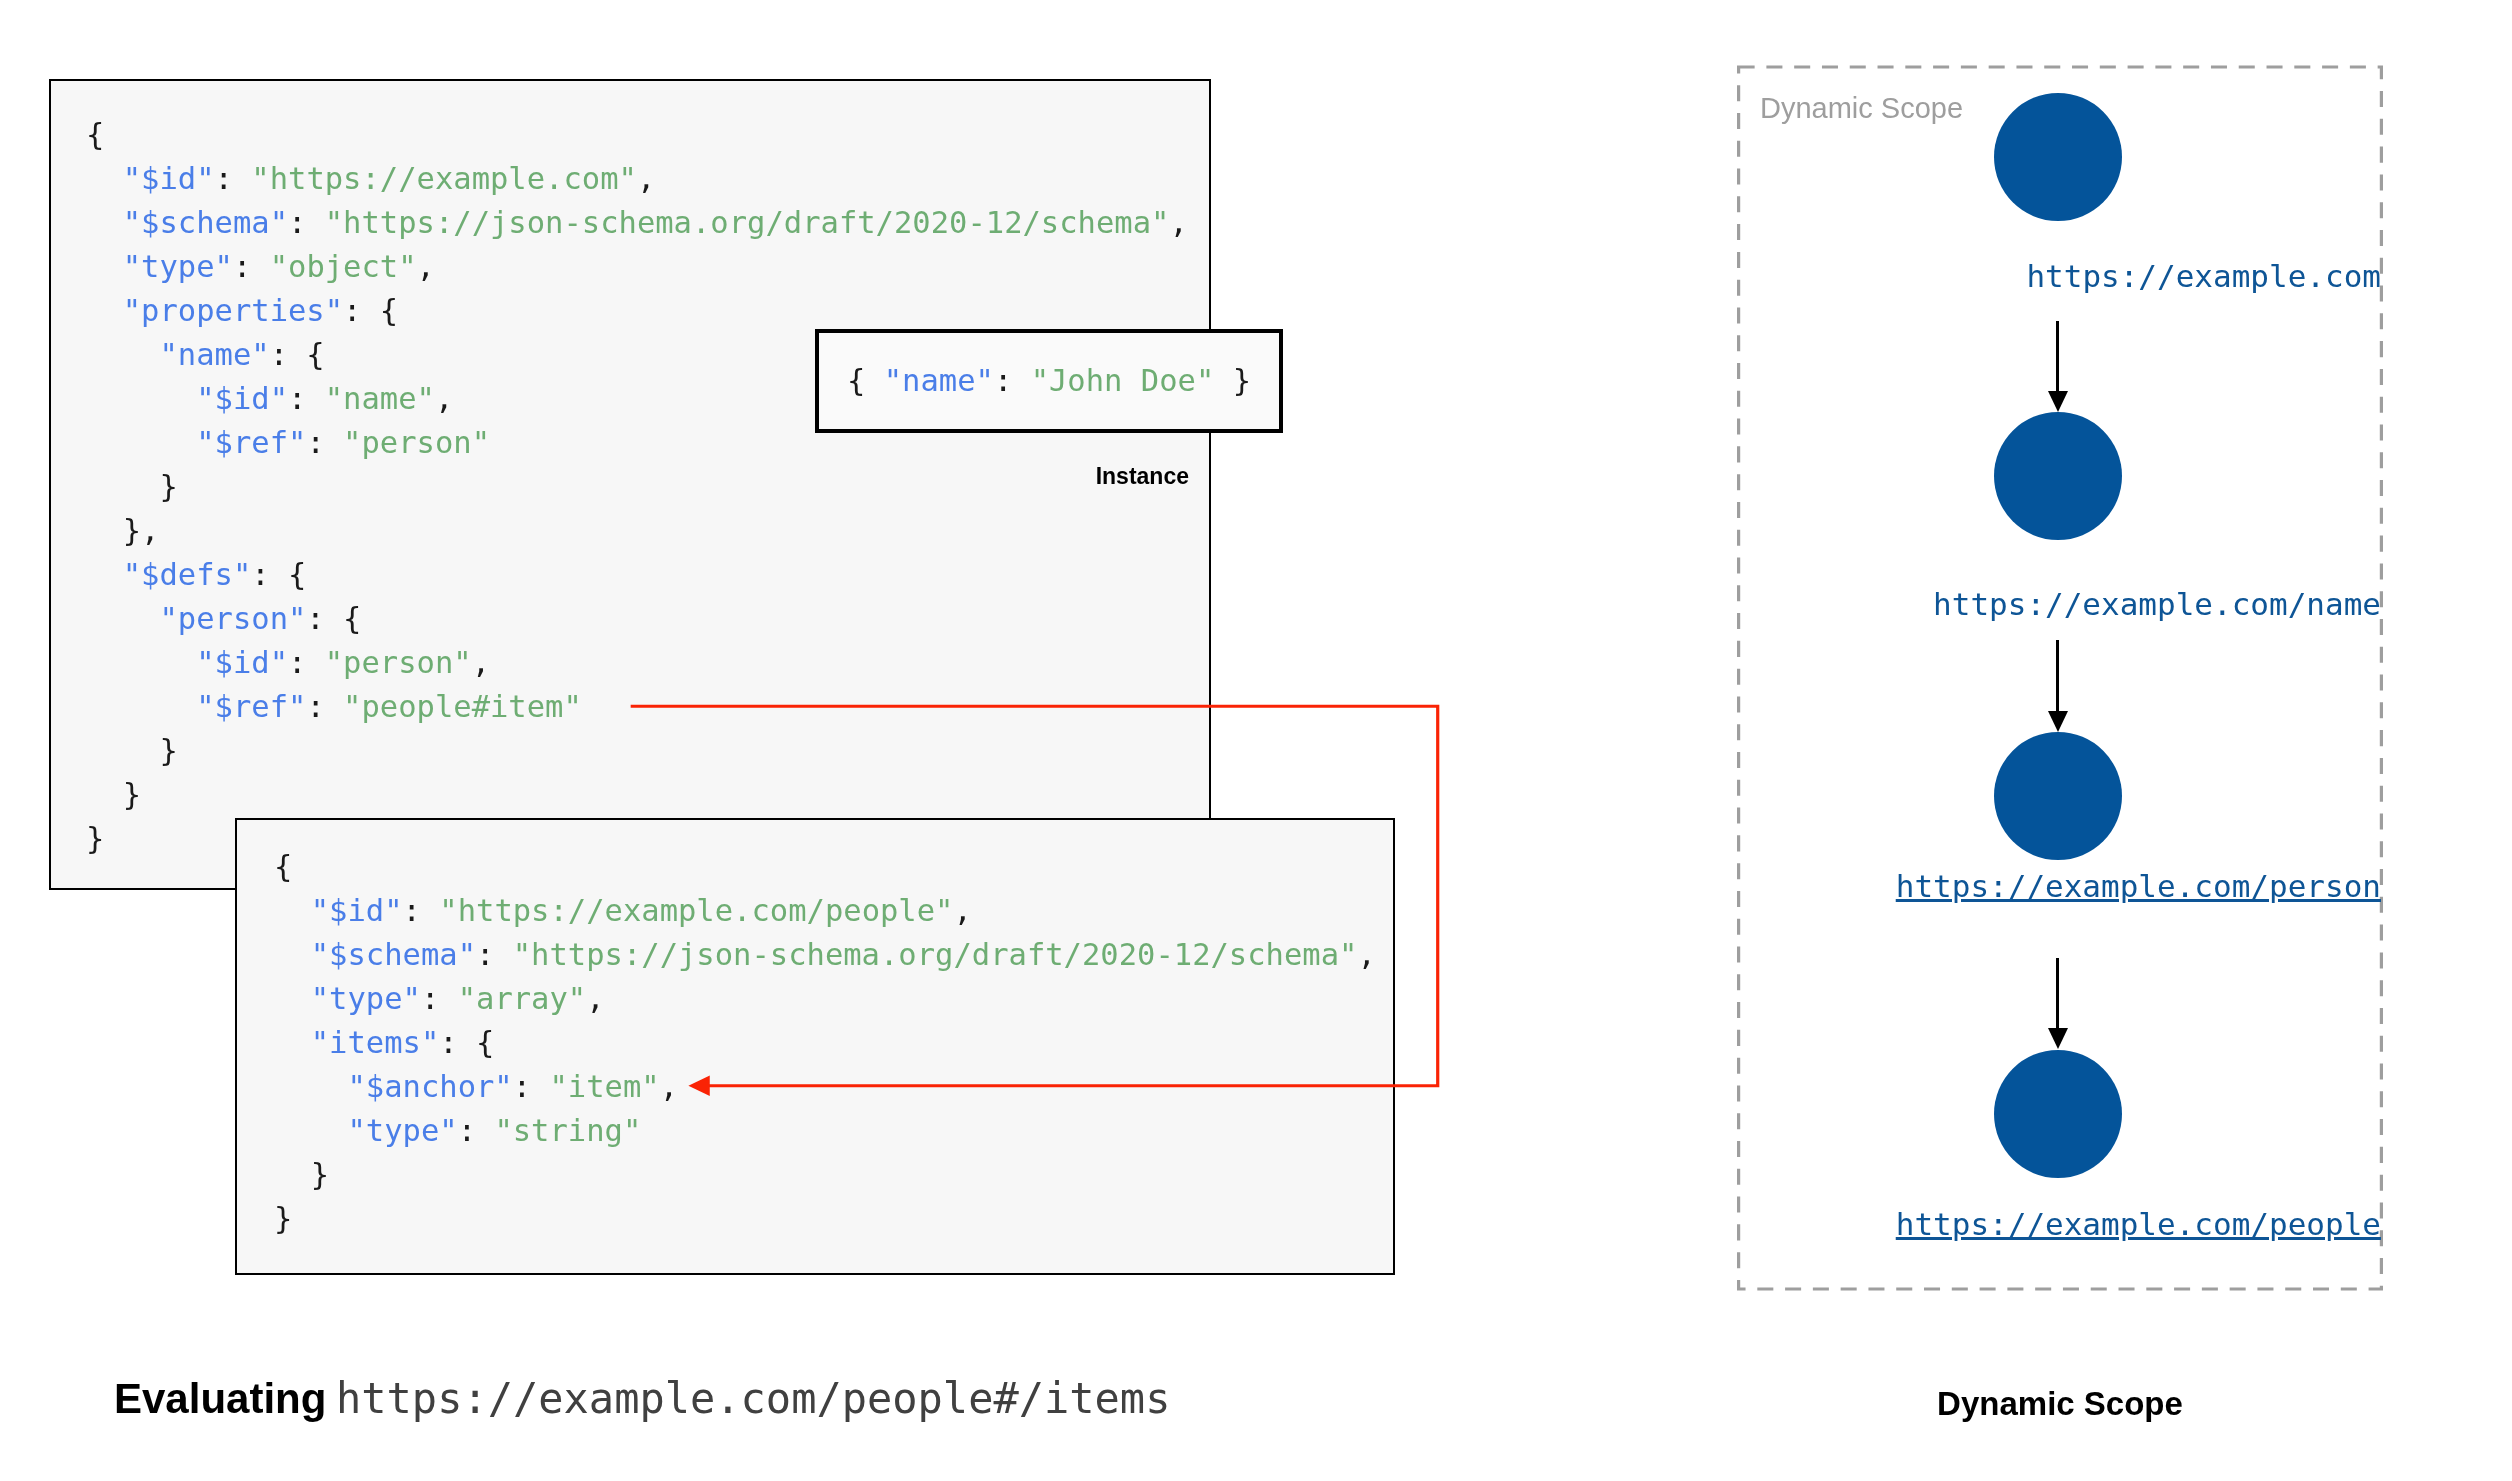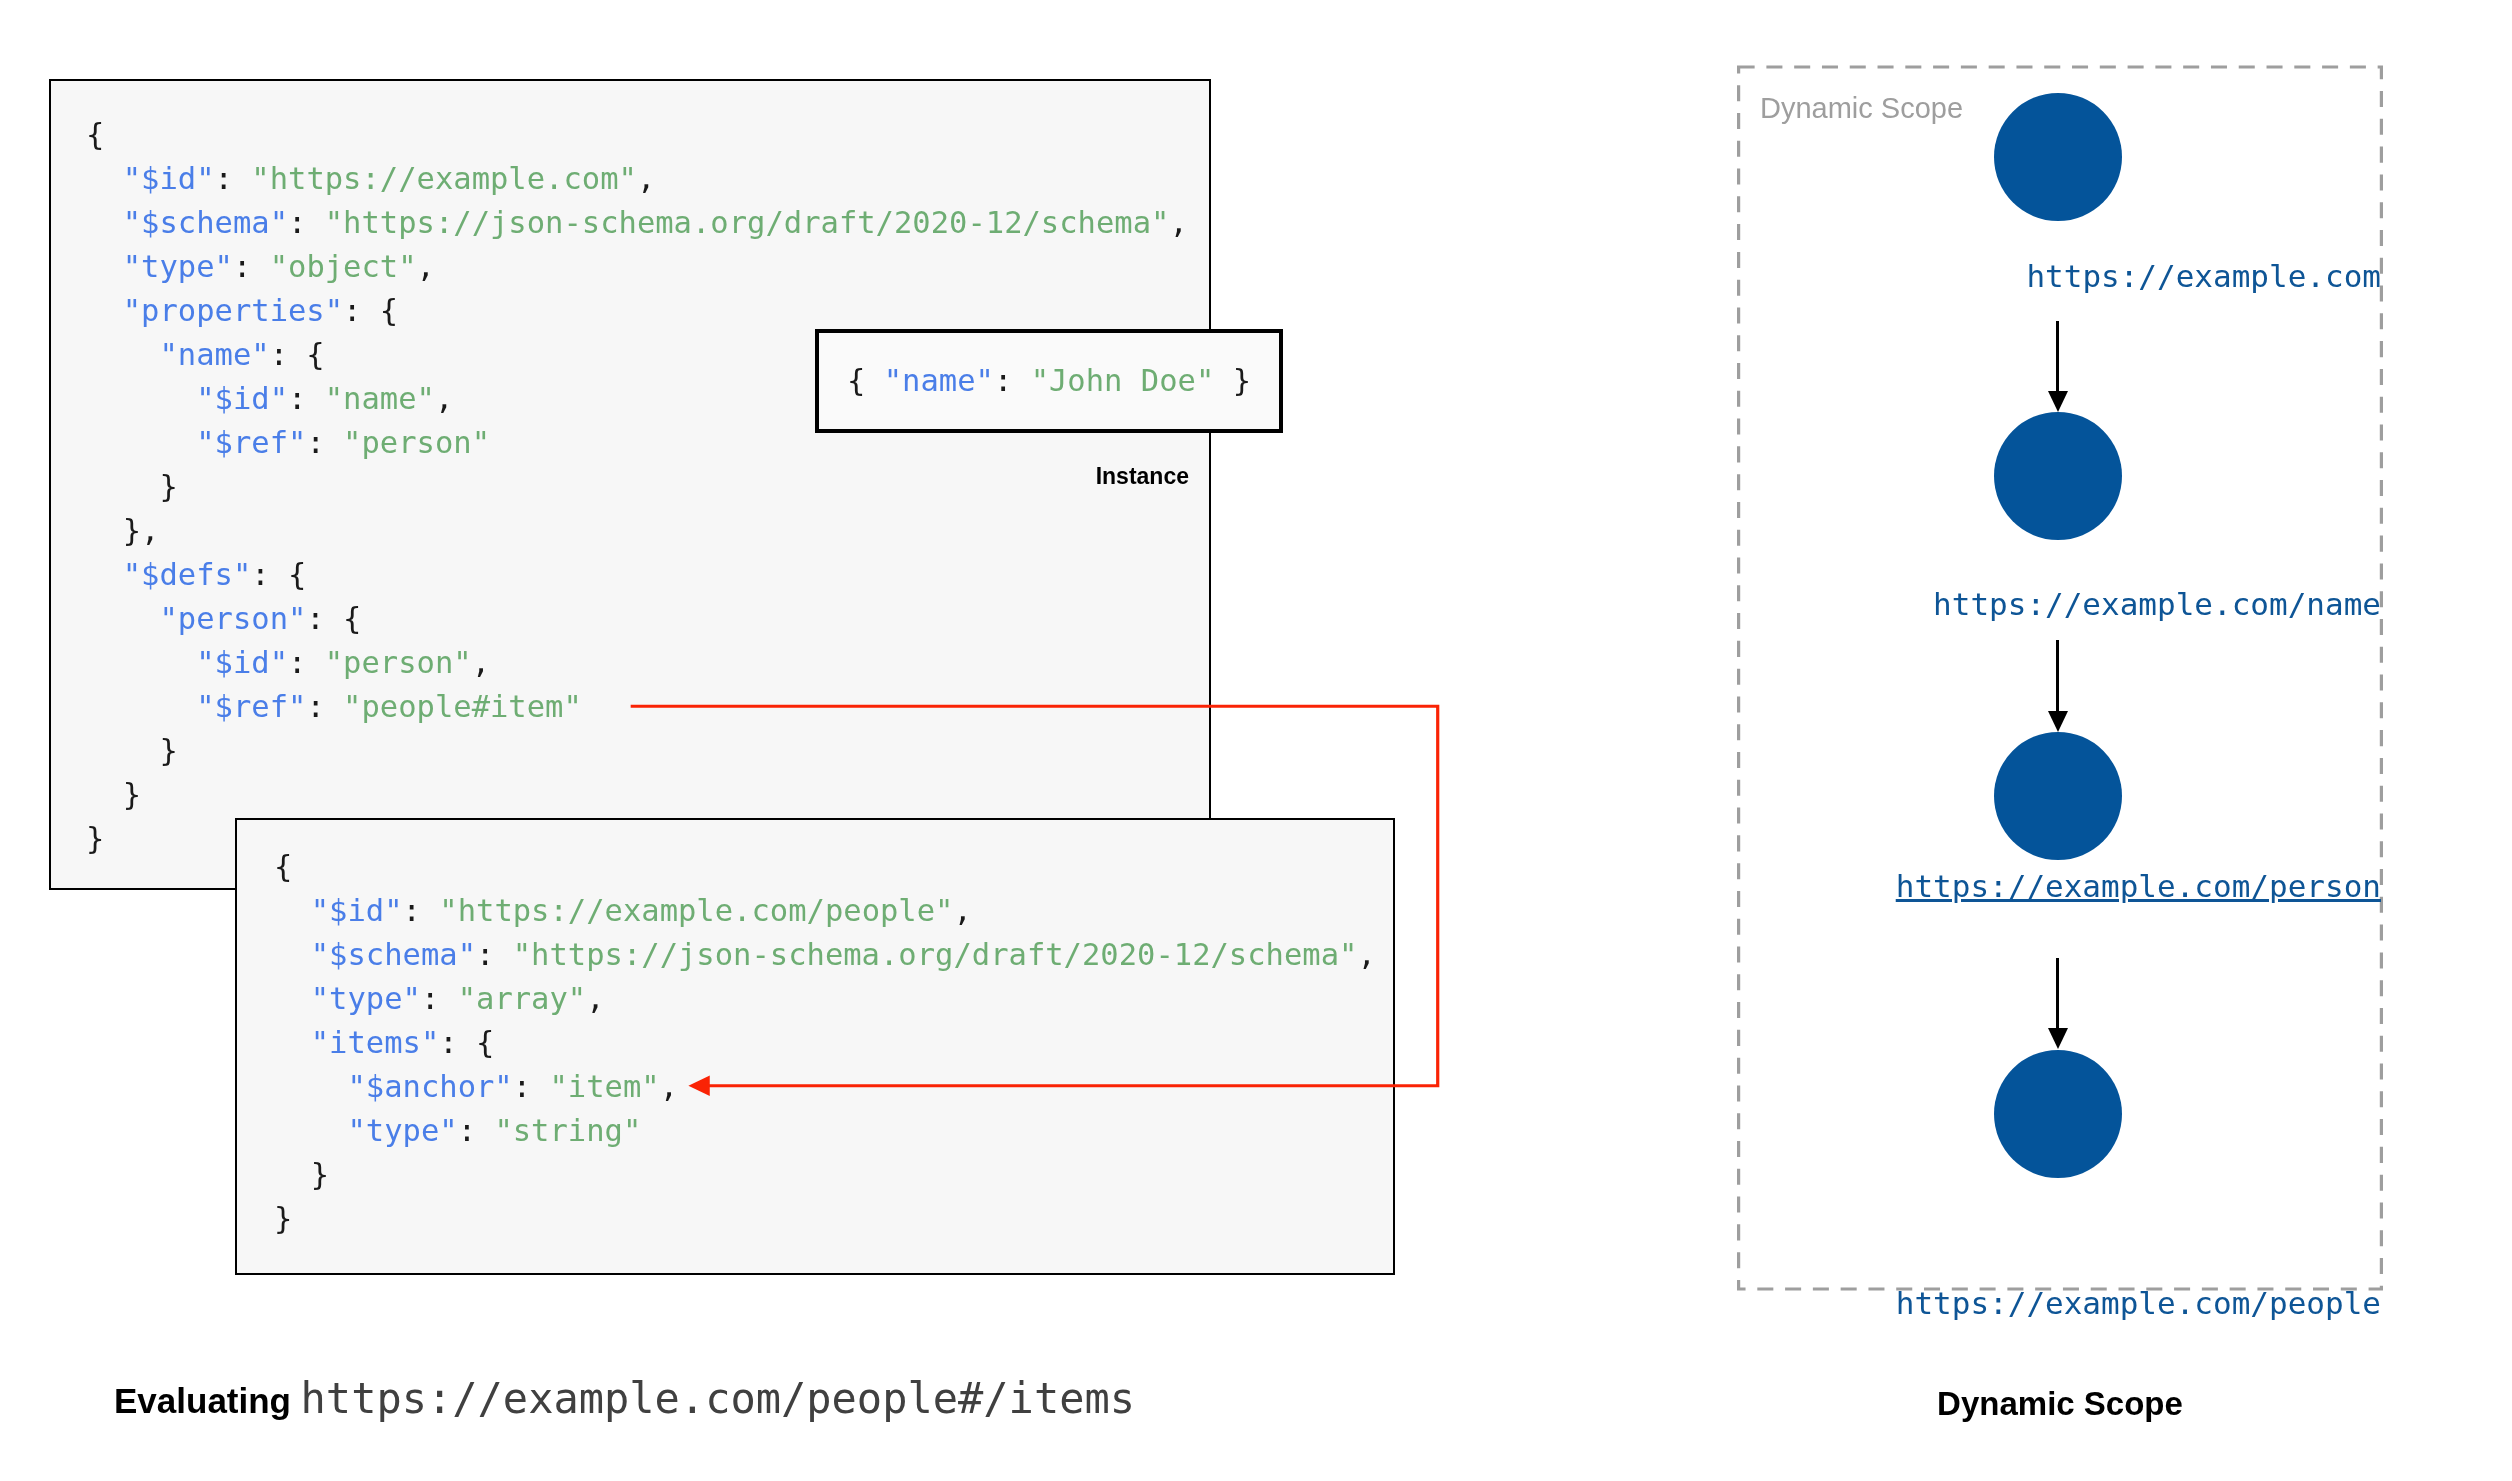--- a/index.html
+++ b/index.html
@@ -36,33 +36,33 @@
   #scope-frame{position:absolute;left:1737px;top:65px;pointer-events:none;}
   #scope-frame-label{position:absolute;left:1760px;top:92px;font-size:29px;color:var(--label-gray);}
 
   .scope-node{position:absolute;left:1994px;width:128px;height:128px;border-radius:50%;
               background:var(--node-blue);}
   #node-1{top:93px;} #node-2{top:412px;} #node-3{top:732px;} #node-4{top:1050px;}
 
   .scope-url{position:absolute;left:1735px;width:646px;text-align:right;
              font-family:"DejaVu Sans Mono",monospace;font-size:31px;line-height:41px;
              color:var(--url-blue);}
-  #url-1{top:256px;} #url-2{top:584px;} #url-3{top:866px;text-decoration:underline;} #url-4{top:1283px;}
+  #url-1{top:256px;} #url-2{top:584px;} #url-3{top:866px;text-decoration:underline;} #url-4{top:1204px;text-decoration:underline;}
 
   .varrow-stem{position:absolute;left:2056px;width:3.2px;background:#000;}
   .varrow-head{position:absolute;left:2048px;width:0;height:0;
                border-left:10.2px solid transparent;border-right:10.2px solid transparent;
                border-top:21.4px solid #000;}
   #arrow-1-stem{top:321px;height:71px;} #arrow-1-head{top:391px;}
   #arrow-2-stem{top:640px;height:71px;} #arrow-2-head{top:711px;}
   #arrow-3-stem{top:958px;height:70px;} #arrow-3-head{top:1028px;}
 
   
   #caption-left{position:absolute;left:114px;top:1374px;white-space:nowrap;}
-  #caption-left .cap-bold{font-weight:700;font-size:35px;color:#000;}
+  #caption-left .cap-bold{font-weight:700;font-size:42px;color:#000;}
   #caption-left .cap-mono{font-family:"DejaVu Sans Mono",monospace;font-size:42px;color:#404040;
                           margin-left:9.6px;}
   #caption-right{position:absolute;left:1737px;top:1385px;width:646px;text-align:center;
                  font-weight:700;font-size:33px;color:#000;}
 </style>
 </head>
 <body>
 
 <div id="canvas" style="--key: #4a7ee8; --string: #6ead73; --punct: #1a1a1a; --box-bg: #f7f7f7; --box-border: #000000; --node-blue: #04549a; --url-blue: #0e5596; --label-gray: #9e9e9e;">
 

